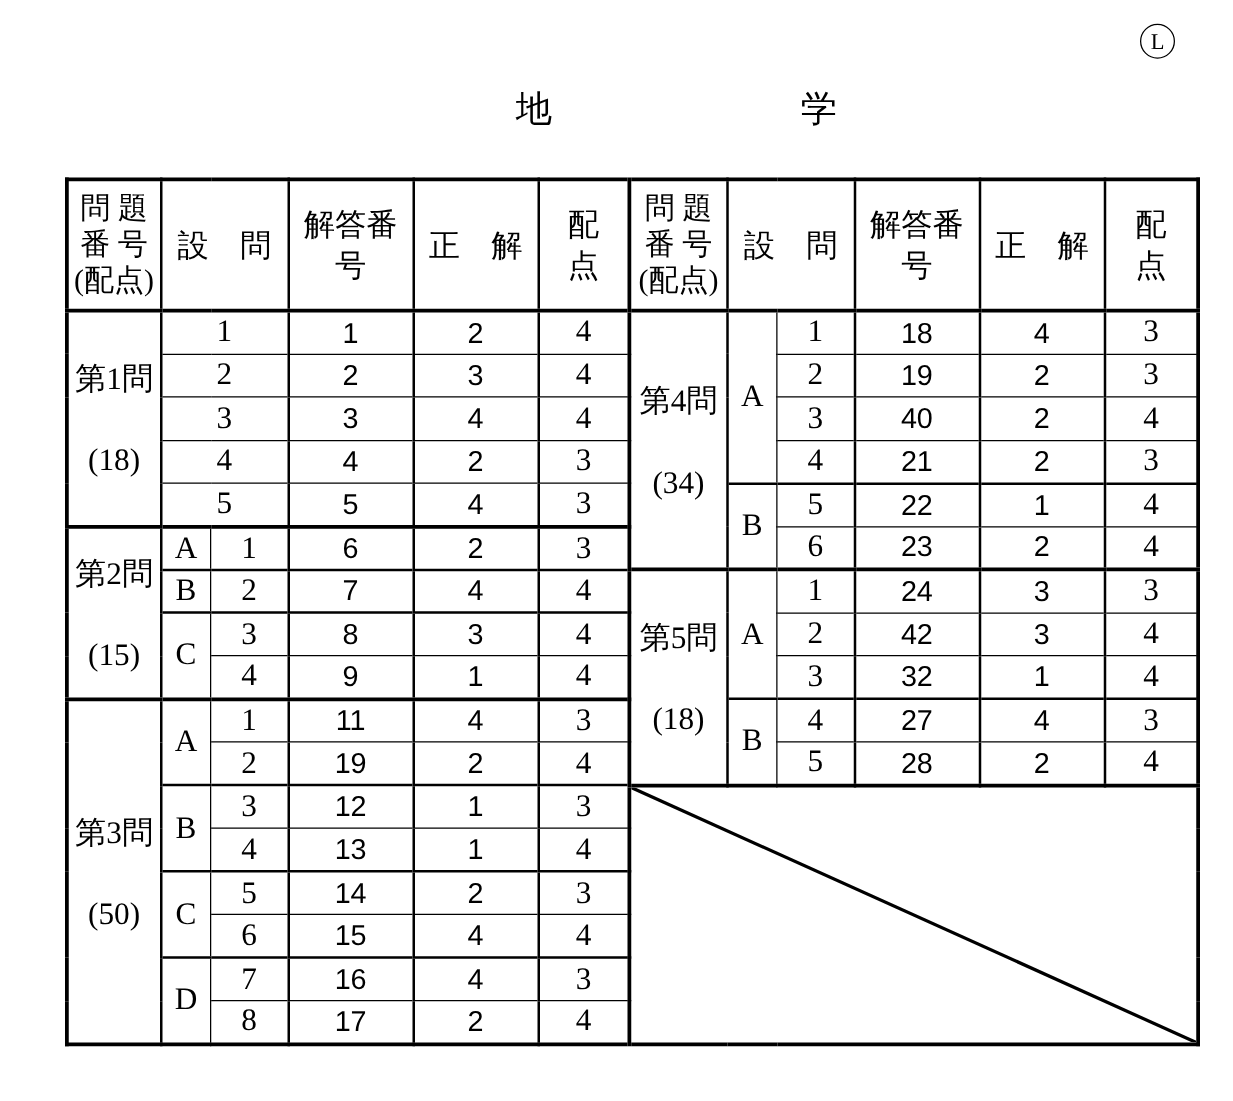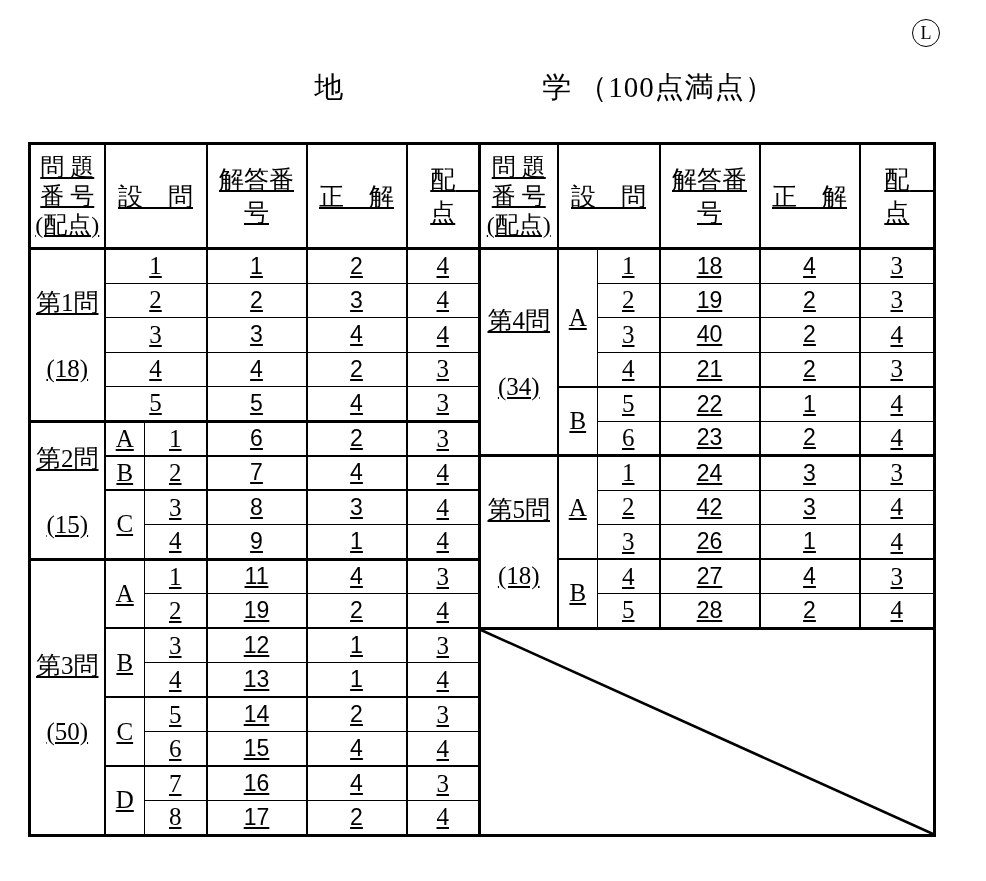--- a/index.html
+++ b/index.html
@@ -16,23 +16,23 @@
   .title {
     position: absolute; left: 40px; top: 68px; width: 905px;
     display: flex; justify-content: center; align-items: baseline;
     font-size: 29px; letter-spacing: 1px; transform: translateX(52px);
     white-space: nowrap;
   }
   .title .spacer-wide { display: inline-block; width: 198px; }
   .title .spacer-small { display: inline-block; width: 6px; }
 
   table.answer-key {
-    position: absolute; left: 28px; top: 142px;
+    position: absolute; left: 52px; top: 142px;
     border-collapse: collapse; table-layout: fixed;
-    border: 3px solid #000; background: #fff; text-decoration: underline;
+    border: 3px solid #000; background: #fff;
   }
   td {
     border: 1px solid #000; padding: 0; margin: 0;
     text-align: center; vertical-align: middle;
     font-size: 25px; font-family: "Liberation Serif", serif;
     overflow: hidden;
   }
   thead tr { height: 105px; }
   tbody tr { height: 34.5px; }
 
@@ -59,21 +59,20 @@
 
   <div class="corner-badge">
     <span>L</span>
   </div>
 
   <div class="title">
     <span>地</span>
     <span class="spacer-wide"></span>
     <span>学</span>
     <span class="spacer-small"></span>
-    <span>（100点満点）</span>
   </div>
 
   <table class="answer-key">
     <colgroup>
       <col style="width:75px">
         <col style="width:40px">
         <col style="width:62px">
       <col style="width:100px">
         <col style="width:100px">
         <col style="width:73px">
@@ -229,21 +228,21 @@
         <td class="bl2 sans">3</td>
         <td class="bl2">4</td>
       </tr>
 
       <tr>
         <td>4</td>
         <td class="bl2 sans">9</td>
         <td class="bl2 sans">1</td>
         <td class="bl2">4</td>
         <td>3</td>
-        <td class="bl2 sans">26</td>
+        <td class="bl2 sans">32</td>
         <td class="bl2 sans">1</td>
         <td class="bl2">4</td>
       </tr>
 
       <tr>
         <td rowspan="8" class="qn-cell bt3">
           <div class="stack">
             <span>第3問</span>
             <span>(50)</span>
           </div>

